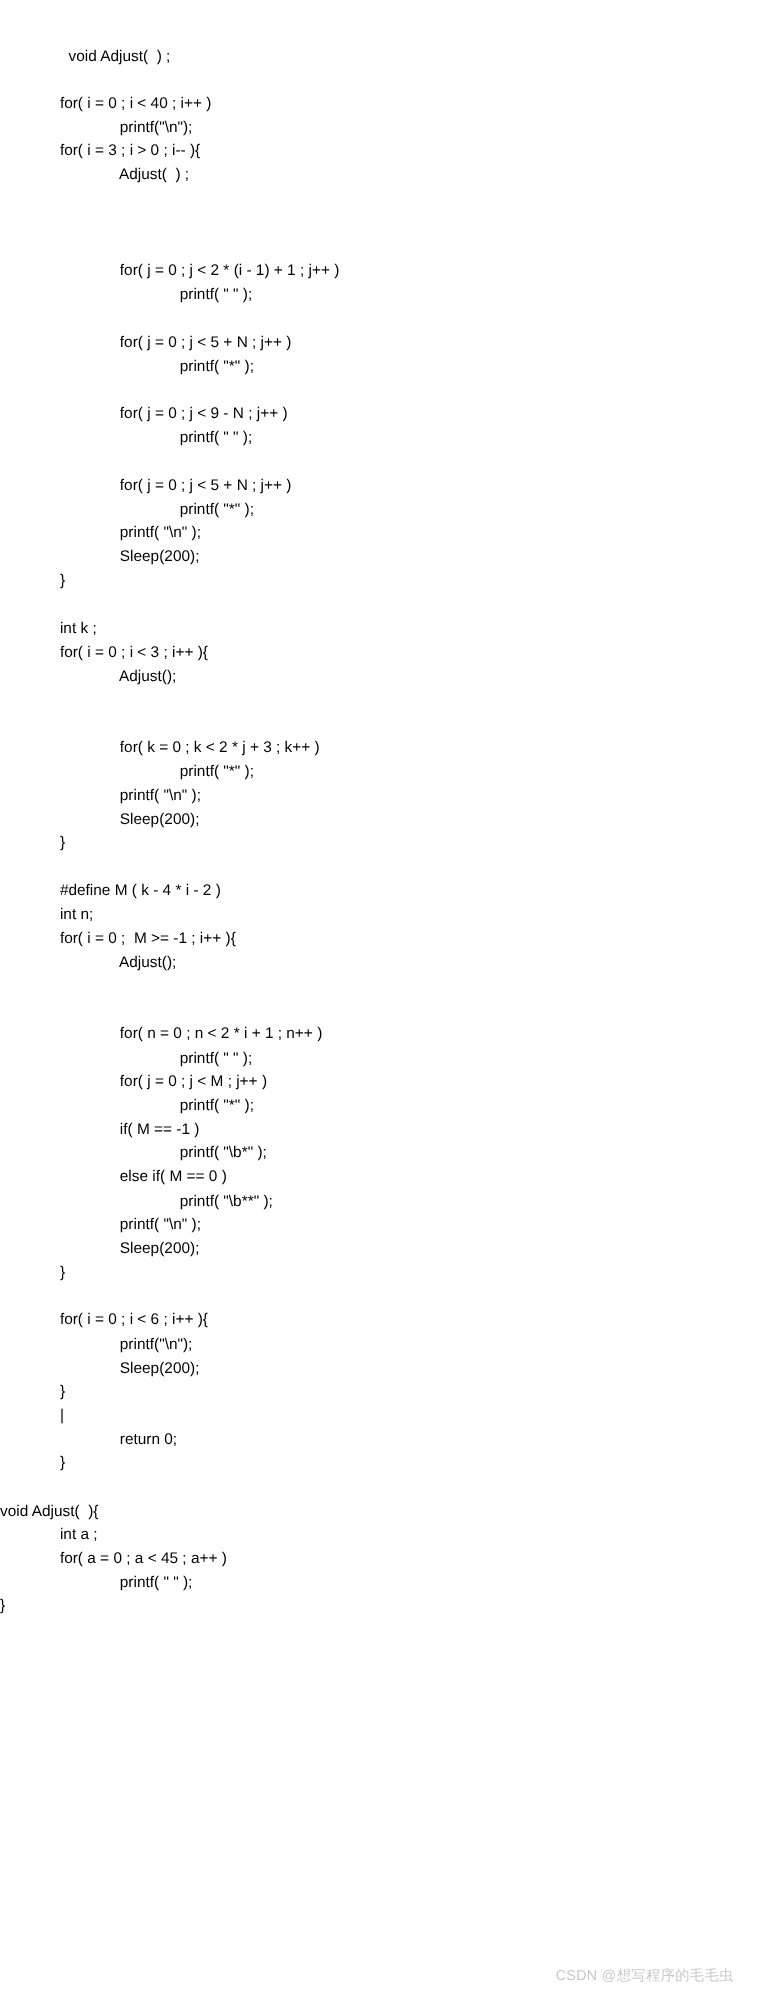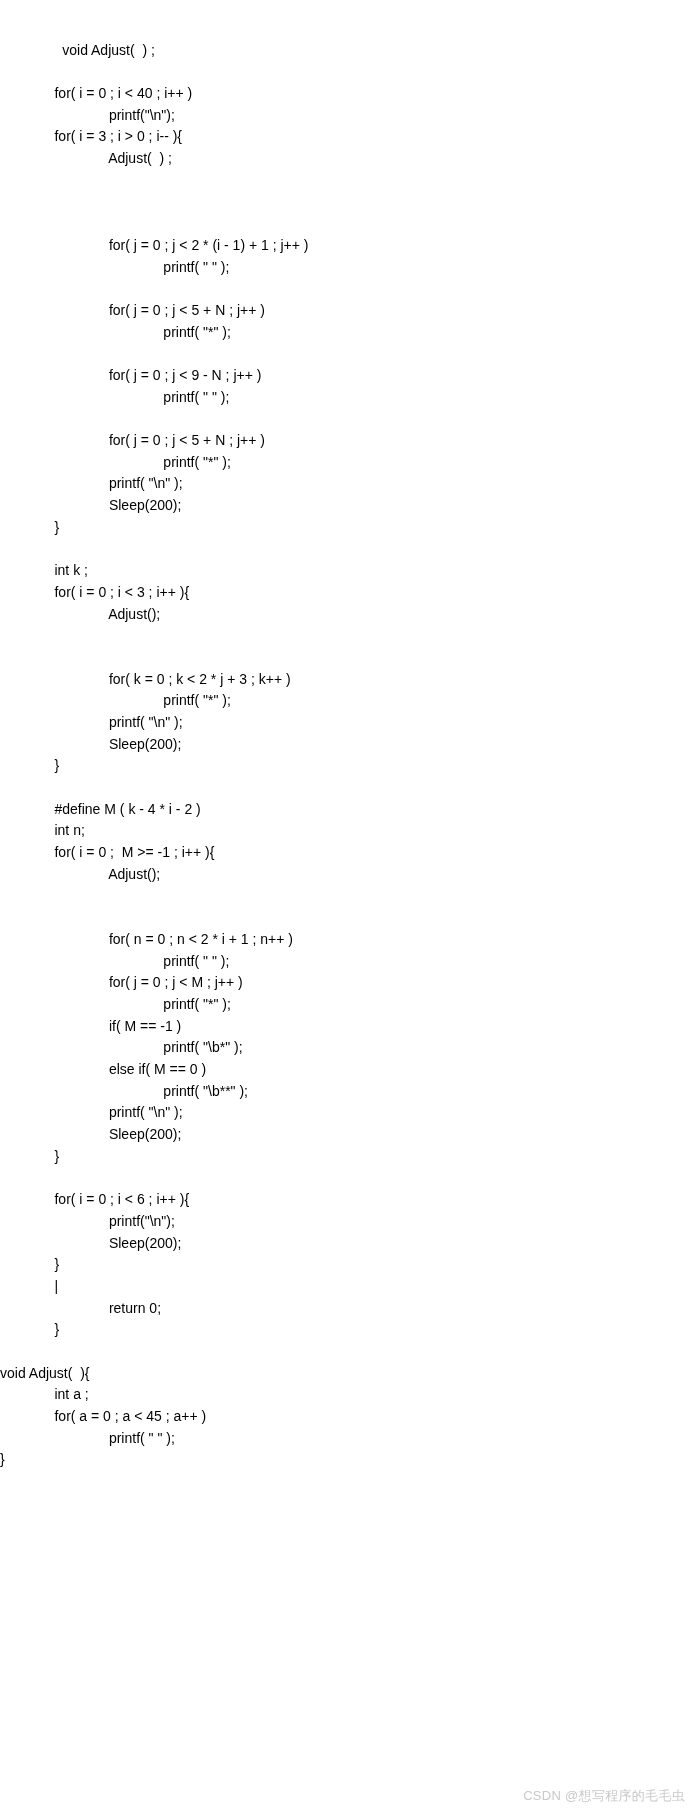--- a/index.html
+++ b/index.html
@@ -14,21 +14,21 @@
     line-height: 1.55;
   }
   .code {
     white-space: pre;
     padding: 18px 0 0 0;
     font-family: "Segoe UI", Tahoma, Arial, sans-serif;
   }
   .watermark {
     position: absolute;
     bottom: 6px;
-    right: 4px;
+    right: 22px;
     font-size: 13px;
     color: #c9c9c9;
     letter-spacing: 0.3px;
   }
 </style>
 </head>
 <body>
 
 <div class="code">
   <span>              void Adjust(  ) ;

